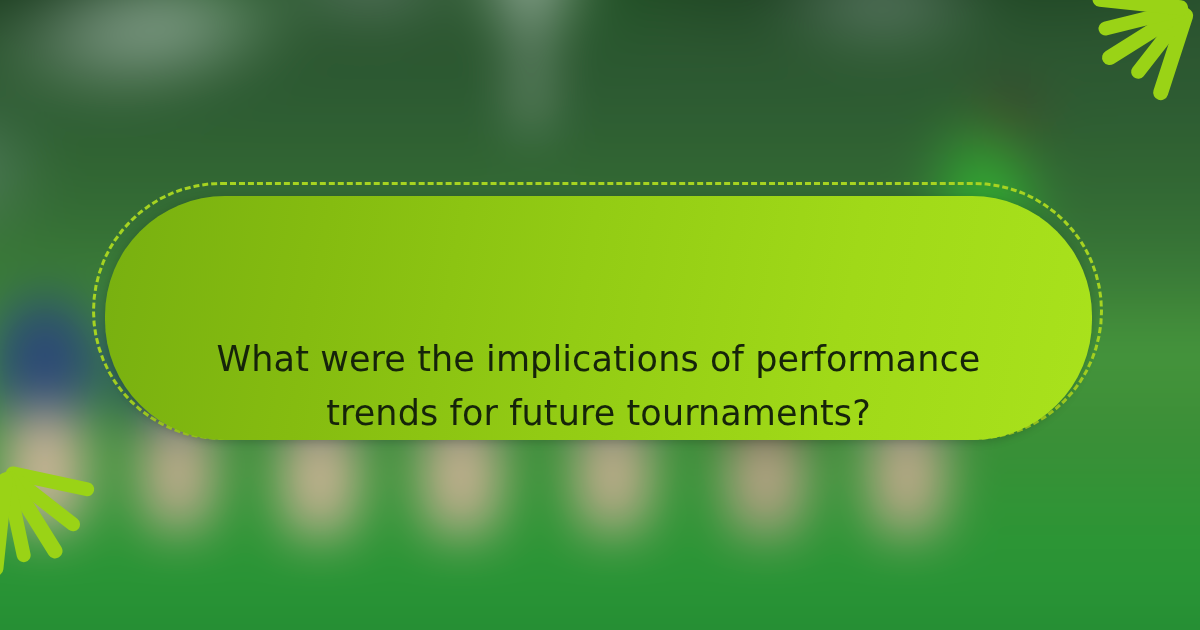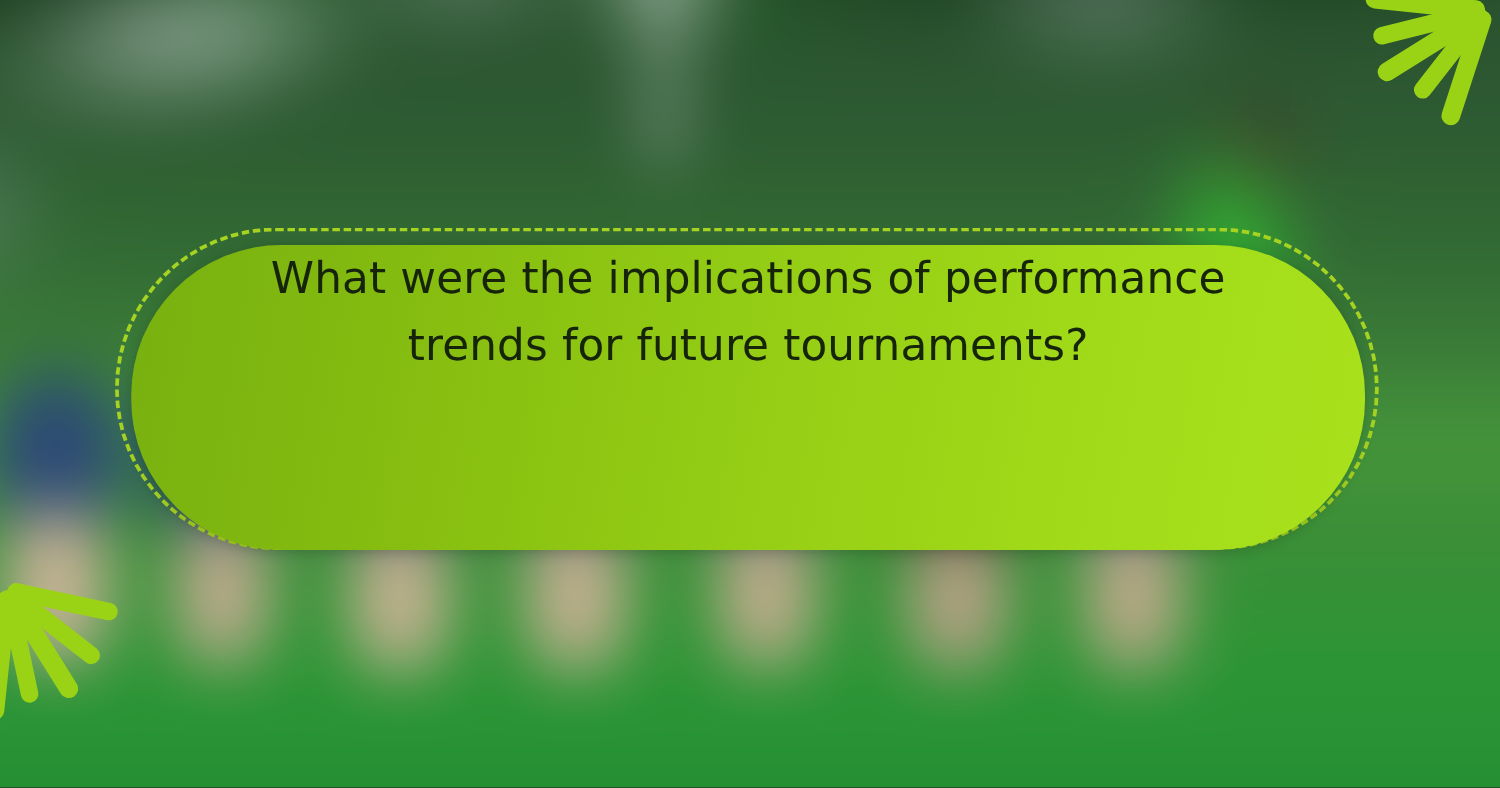--- a/index.html
+++ b/index.html
@@ -81,21 +81,21 @@
   
   .card-wrap{position:absolute;left:105px;top:196px;width:987px;height:244px;}
   .dash{
     position:absolute;left:-13px;top:-14px;width:1011px;height:258px;
     border:3px dashed #a6d321;border-radius:132px;
     box-sizing:border-box;
   }
   .card{
     position:absolute;inset:0;border-radius:120px;
     background:linear-gradient(100deg,#78b010 0%,#85bc10 22%,#93cc14 48%,#a0d918 74%,#a9e21c 100%);
-    display:flex;align-items:flex-start;justify-content:center;
+    display:flex;align-items:flex-end;justify-content:center;
     box-shadow:0 2px 10px rgba(0,0,0,.18);
   }
   .card-title{
     margin:0;padding:0 90px;
     font-size:35px;line-height:1.55;font-weight:400;
     color:#16240a;text-align:center;letter-spacing:.1px;
     white-space:pre-line;
   }
 </style>
 </head>

